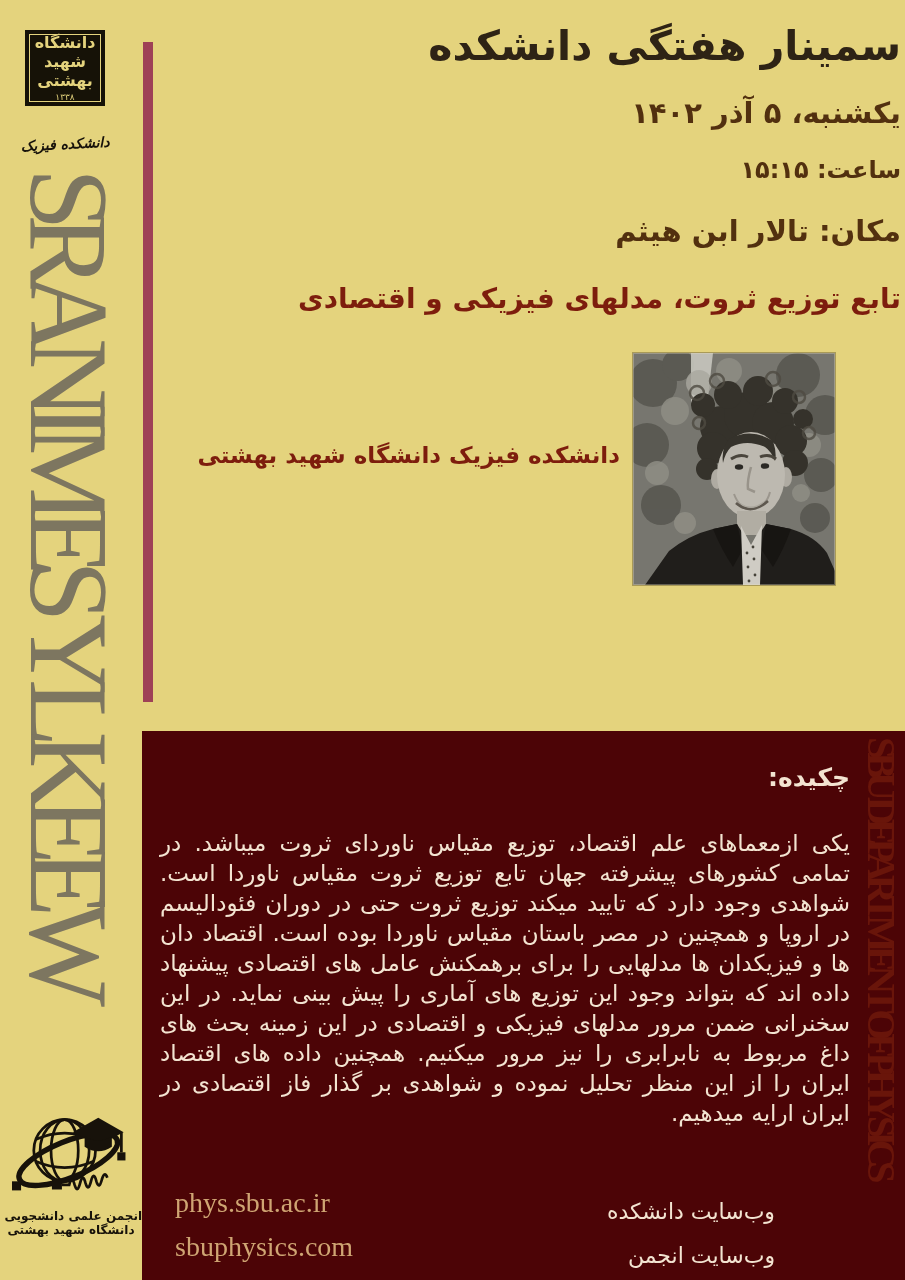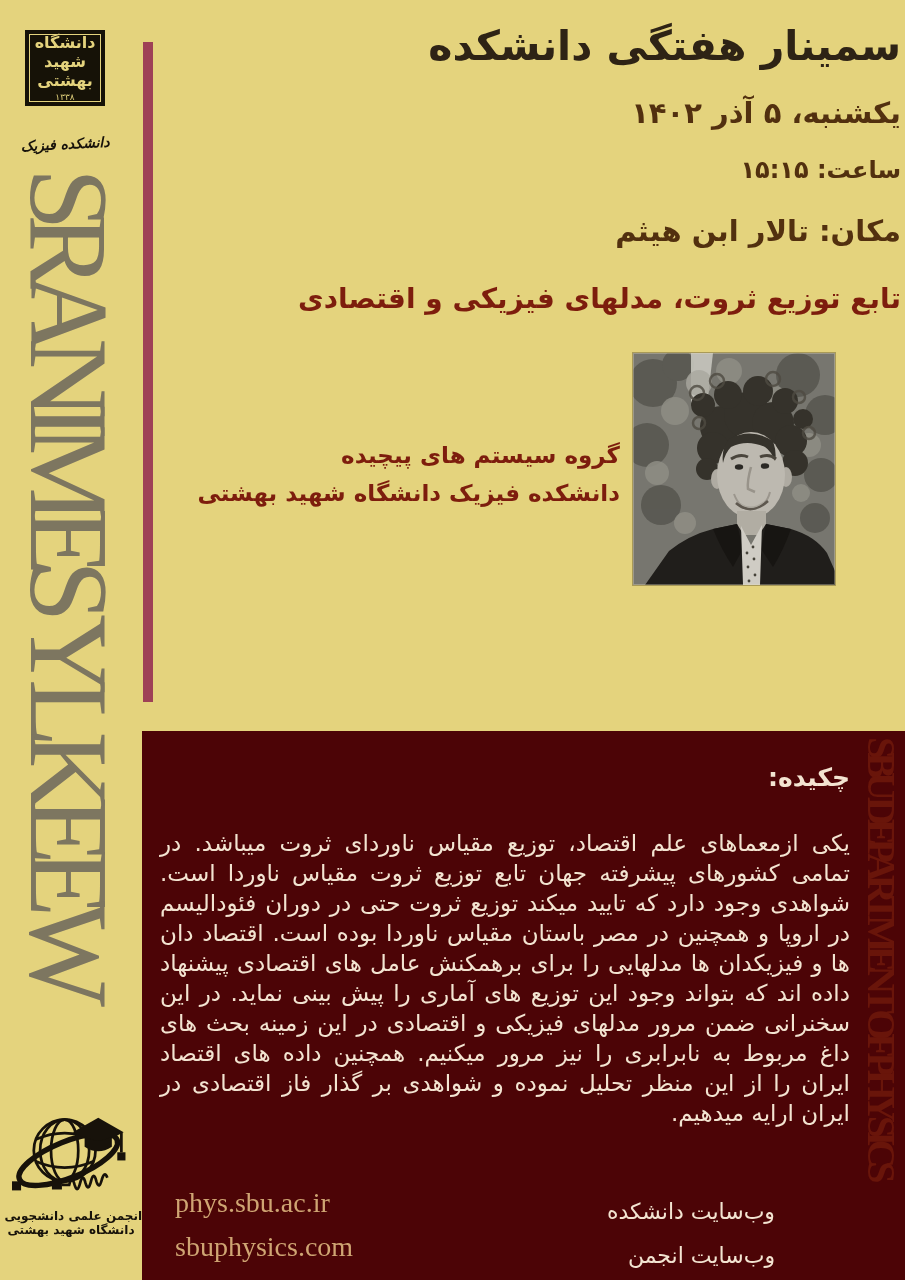--- a/index.html
+++ b/index.html
@@ -100,21 +100,20 @@
 
   <div class="stripe"></div>
 
   <div class="hline title">سمینار هفتگی دانشکده</div>
   <div class="hline date">یکشنبه، ۵ آذر ۱۴۰۲</div>
   <div class="hline time">ساعت: ۱۵:۱۵</div>
   <div class="hline place">مکان: تالار ابن هیثم</div>
   <div class="hline topic">تابع توزیع ثروت، مدلهای فیزیکی و اقتصادی</div>
 
   <div class="speaker-block">
-    <div>گروه سیستم های پیچیده</div>
     <div>دانشکده فیزیک دانشگاه شهید بهشتی</div>
   </div>
 
   <svg class="photo" viewBox="0 0 202 232" xmlns="http://www.w3.org/2000/svg" aria-hidden="true">
     <rect width="202" height="232" fill="#77766f"></rect>
     <g fill="#5a5952" opacity="0.95">
       <circle cx="20" cy="30" r="24"></circle>
         <circle cx="165" cy="22" r="22"></circle>
         <circle cx="192" cy="62" r="20"></circle>
       <circle cx="14" cy="92" r="22"></circle>

